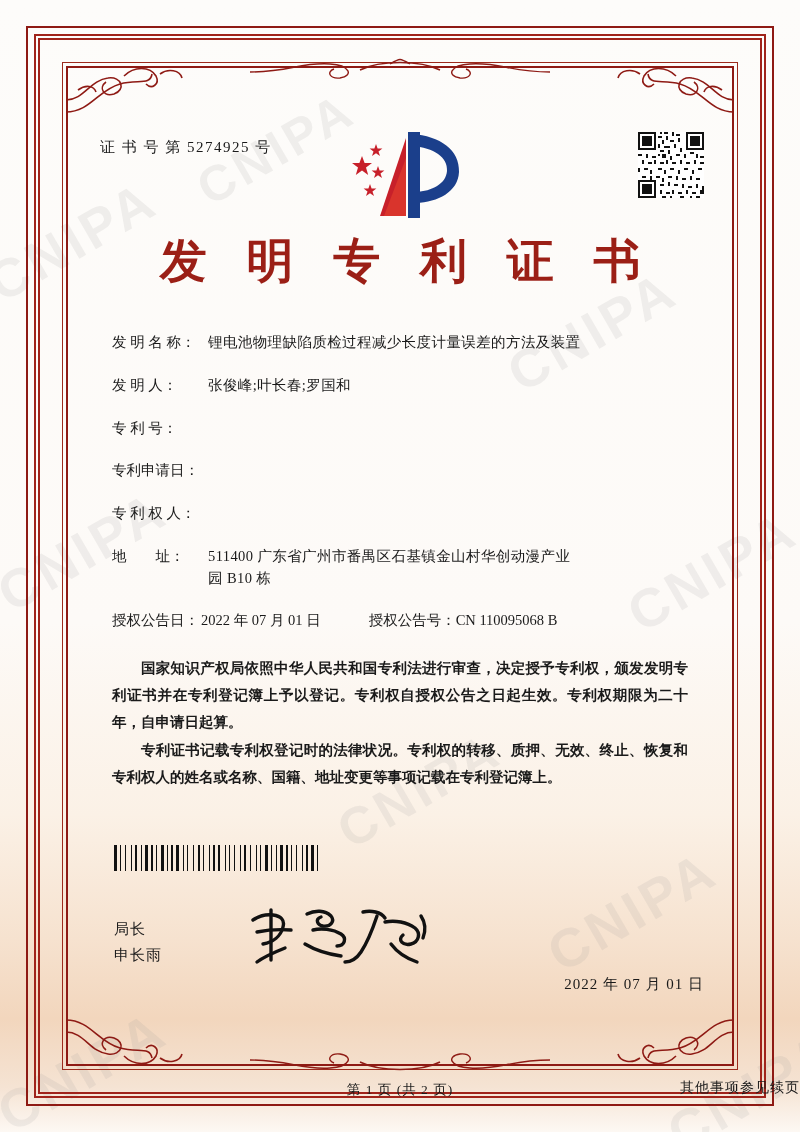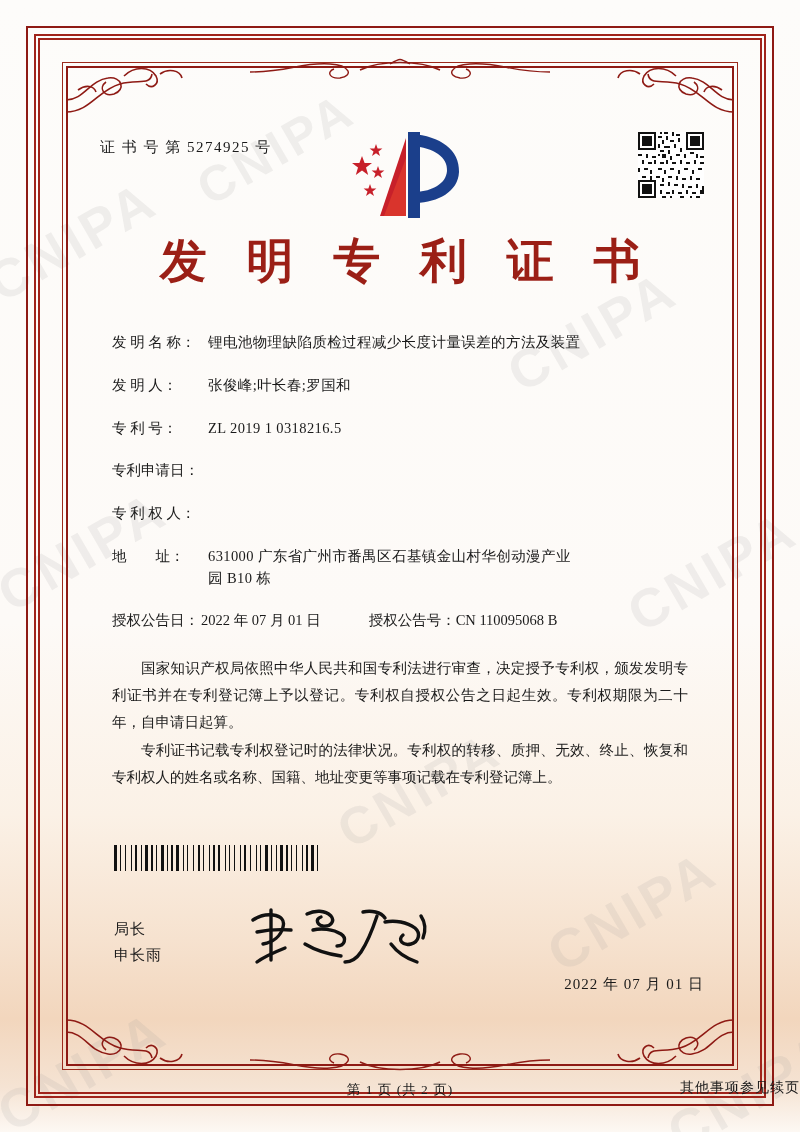--- a/index.html
+++ b/index.html
@@ -166,20 +166,21 @@
     position: absolute;
     left: 112px; top: 655px;
     width: 576px;
     font-size: 14.5px;
     line-height: 1.85;
     text-align: justify;
   }
   #paras p {
     margin: 0 0 2px 0;
     text-indent: 29px;
+    font-weight: bold;
   }
 
   
   #barcode {
     position: absolute;
     left: 114px; top: 845px;
     height: 26px;
     display: flex;
     align-items: flex-end;
   }
@@ -411,32 +412,31 @@
     <div class="field">
       <span class="f-label">发 明 名 称：</span>
       <span class="f-value">锂电池物理缺陷质检过程减少长度计量误差的方法及装置</span>
     </div>
     <div class="field">
       <span class="f-label">发 明 人：</span>
       <span class="f-value">张俊峰;叶长春;罗国和</span>
     </div>
     <div class="field">
       <span class="f-label">专 利 号：</span>
-      <span class="f-value">ZL 2019 1 0318216.5</span>
     </div>
     <div class="field">
       <span class="f-label">专利申请日：</span>
     </div>
     <div class="field">
       <span class="f-label">专 利 权 人：</span>
     </div>
     <div style="margin-bottom:21px;">
       <div class="field" style="margin-bottom:0;">
         <span class="f-label">地        址：</span>
-        <span class="f-value">631000 广东省广州市番禺区石基镇金山村华创动漫产业</span>
+        <span class="f-value">511400 广东省广州市番禺区石基镇金山村华创动漫产业</span>
       </div>
       <div class="f-value2">园 B10 栋</div>
     </div>
     <div class="field-inline">
       <span>授权公告日：</span>
       <span style="margin-left:2px;">2022 年 07 月 01 日</span>
       <span class="gap-label">授权公告号：</span>
       <span style="margin-left:0;">CN 110095068 B</span>
     </div>
   </div>

